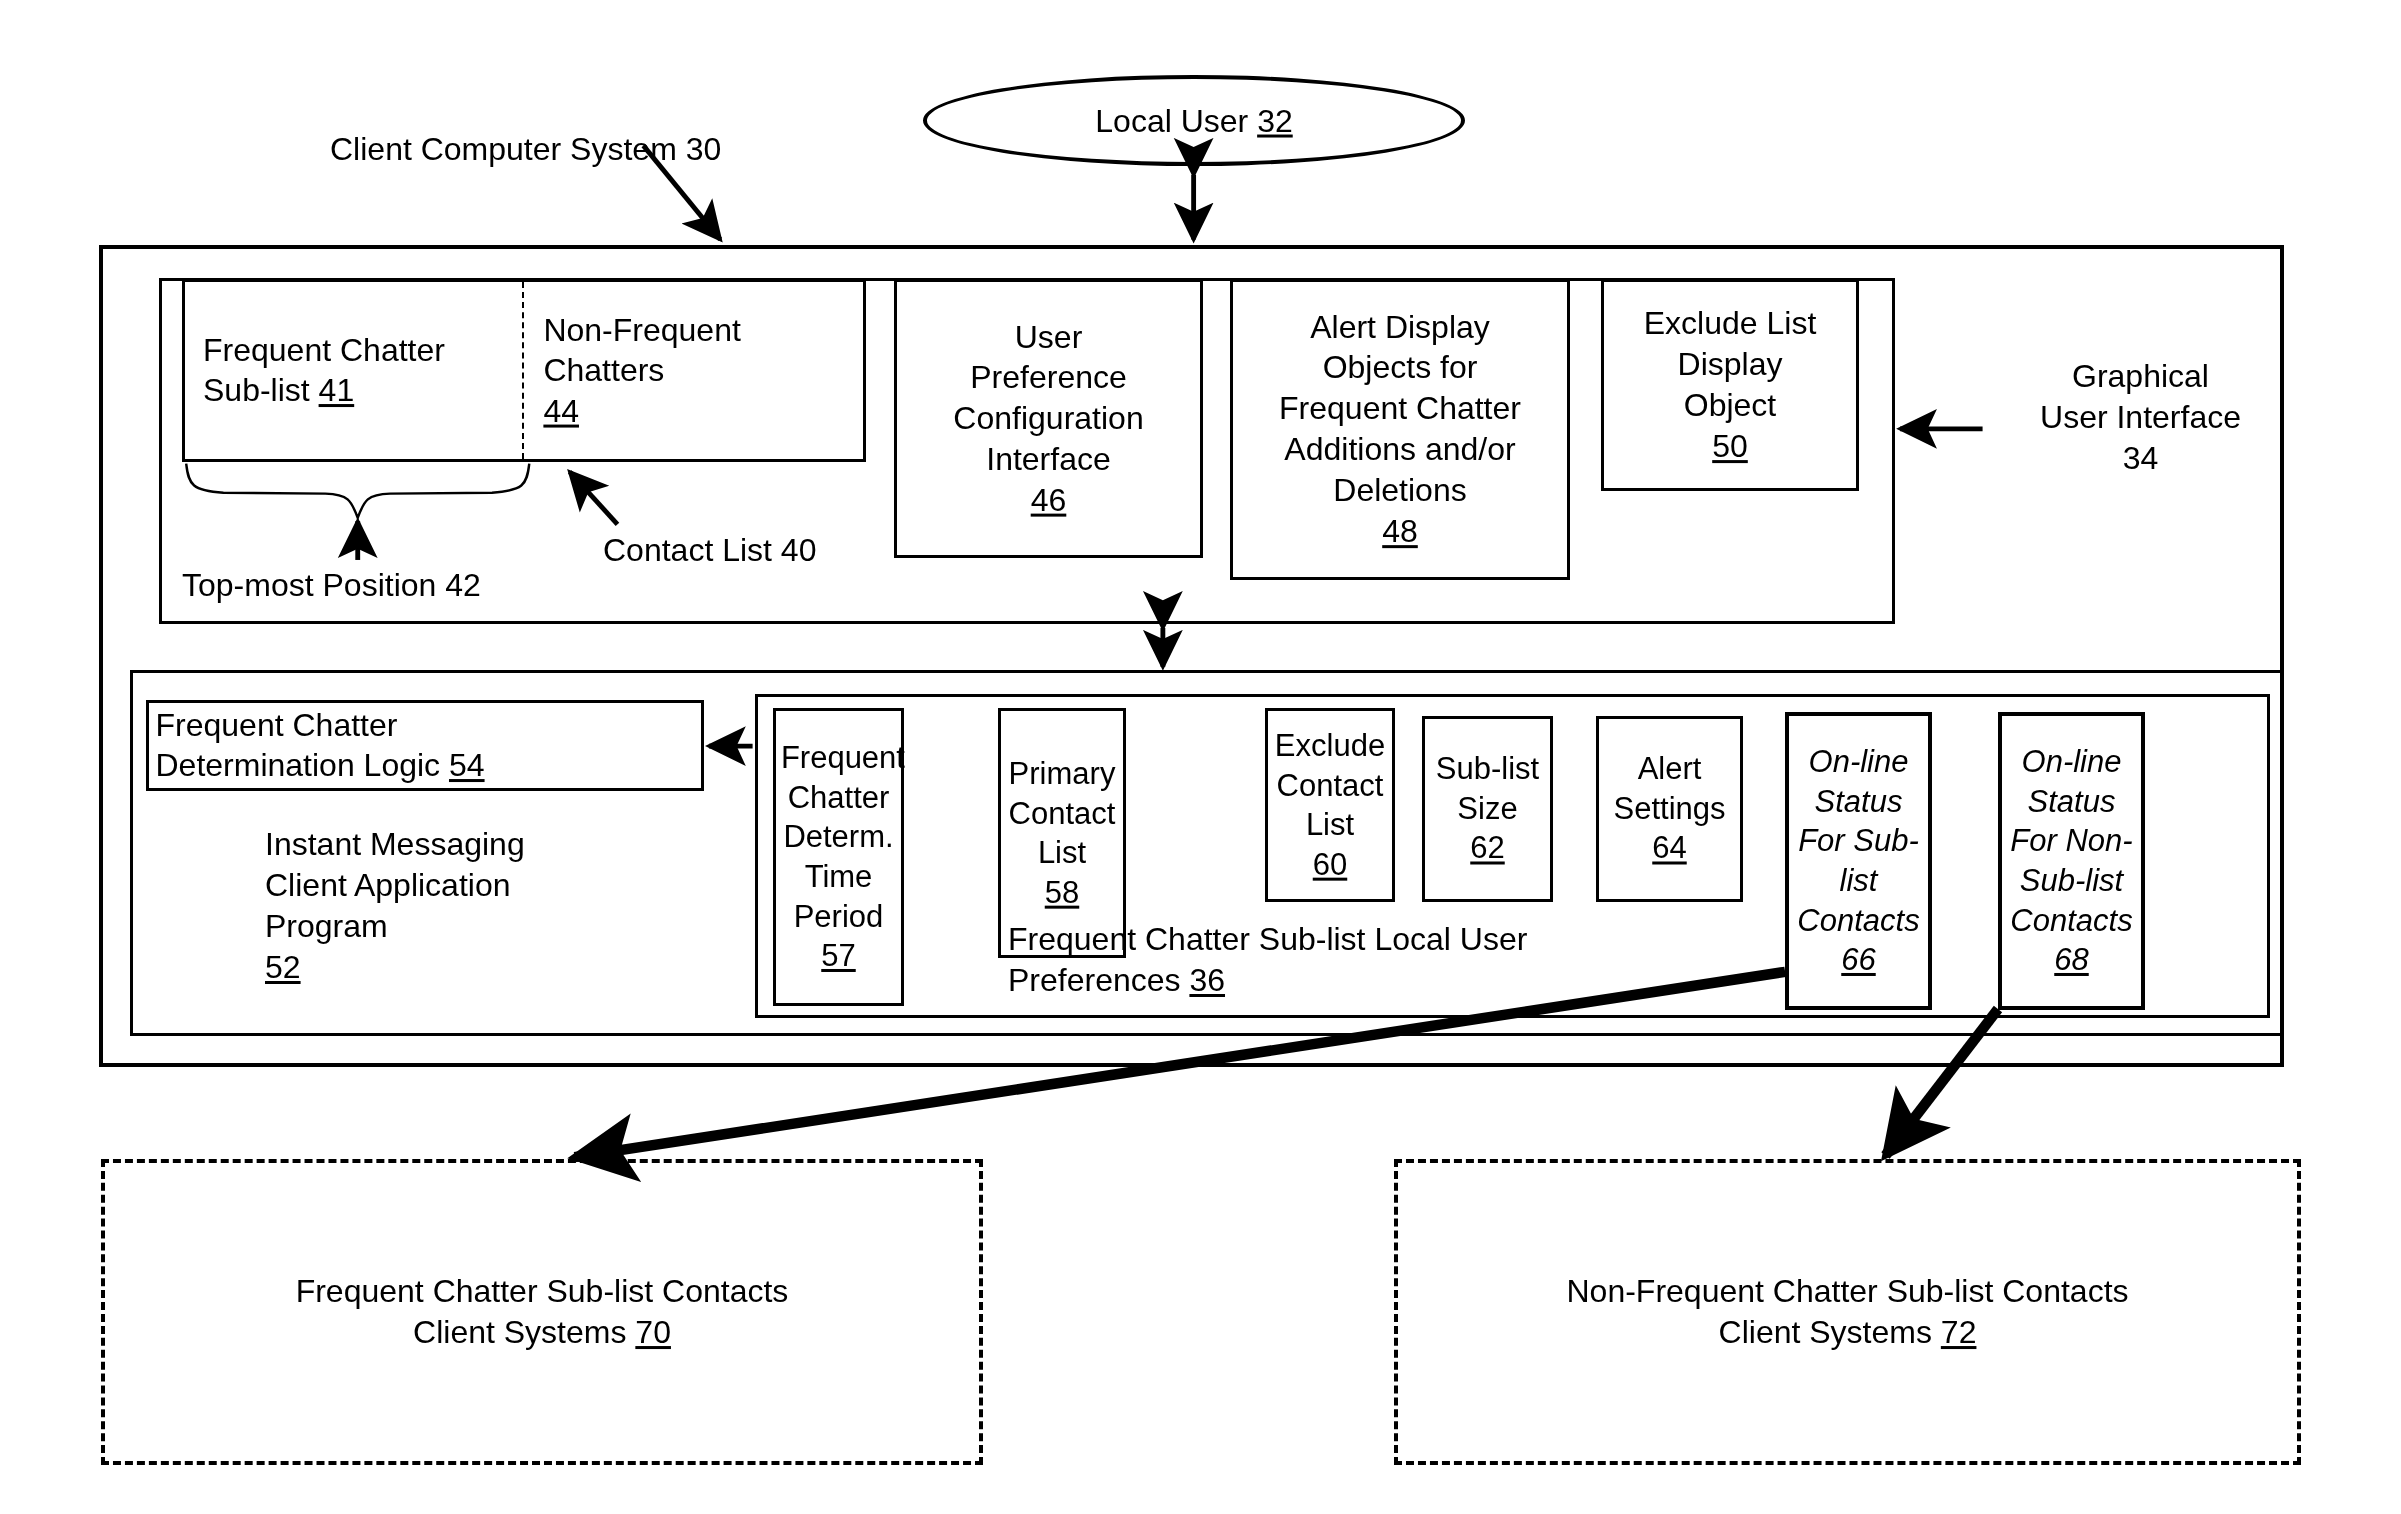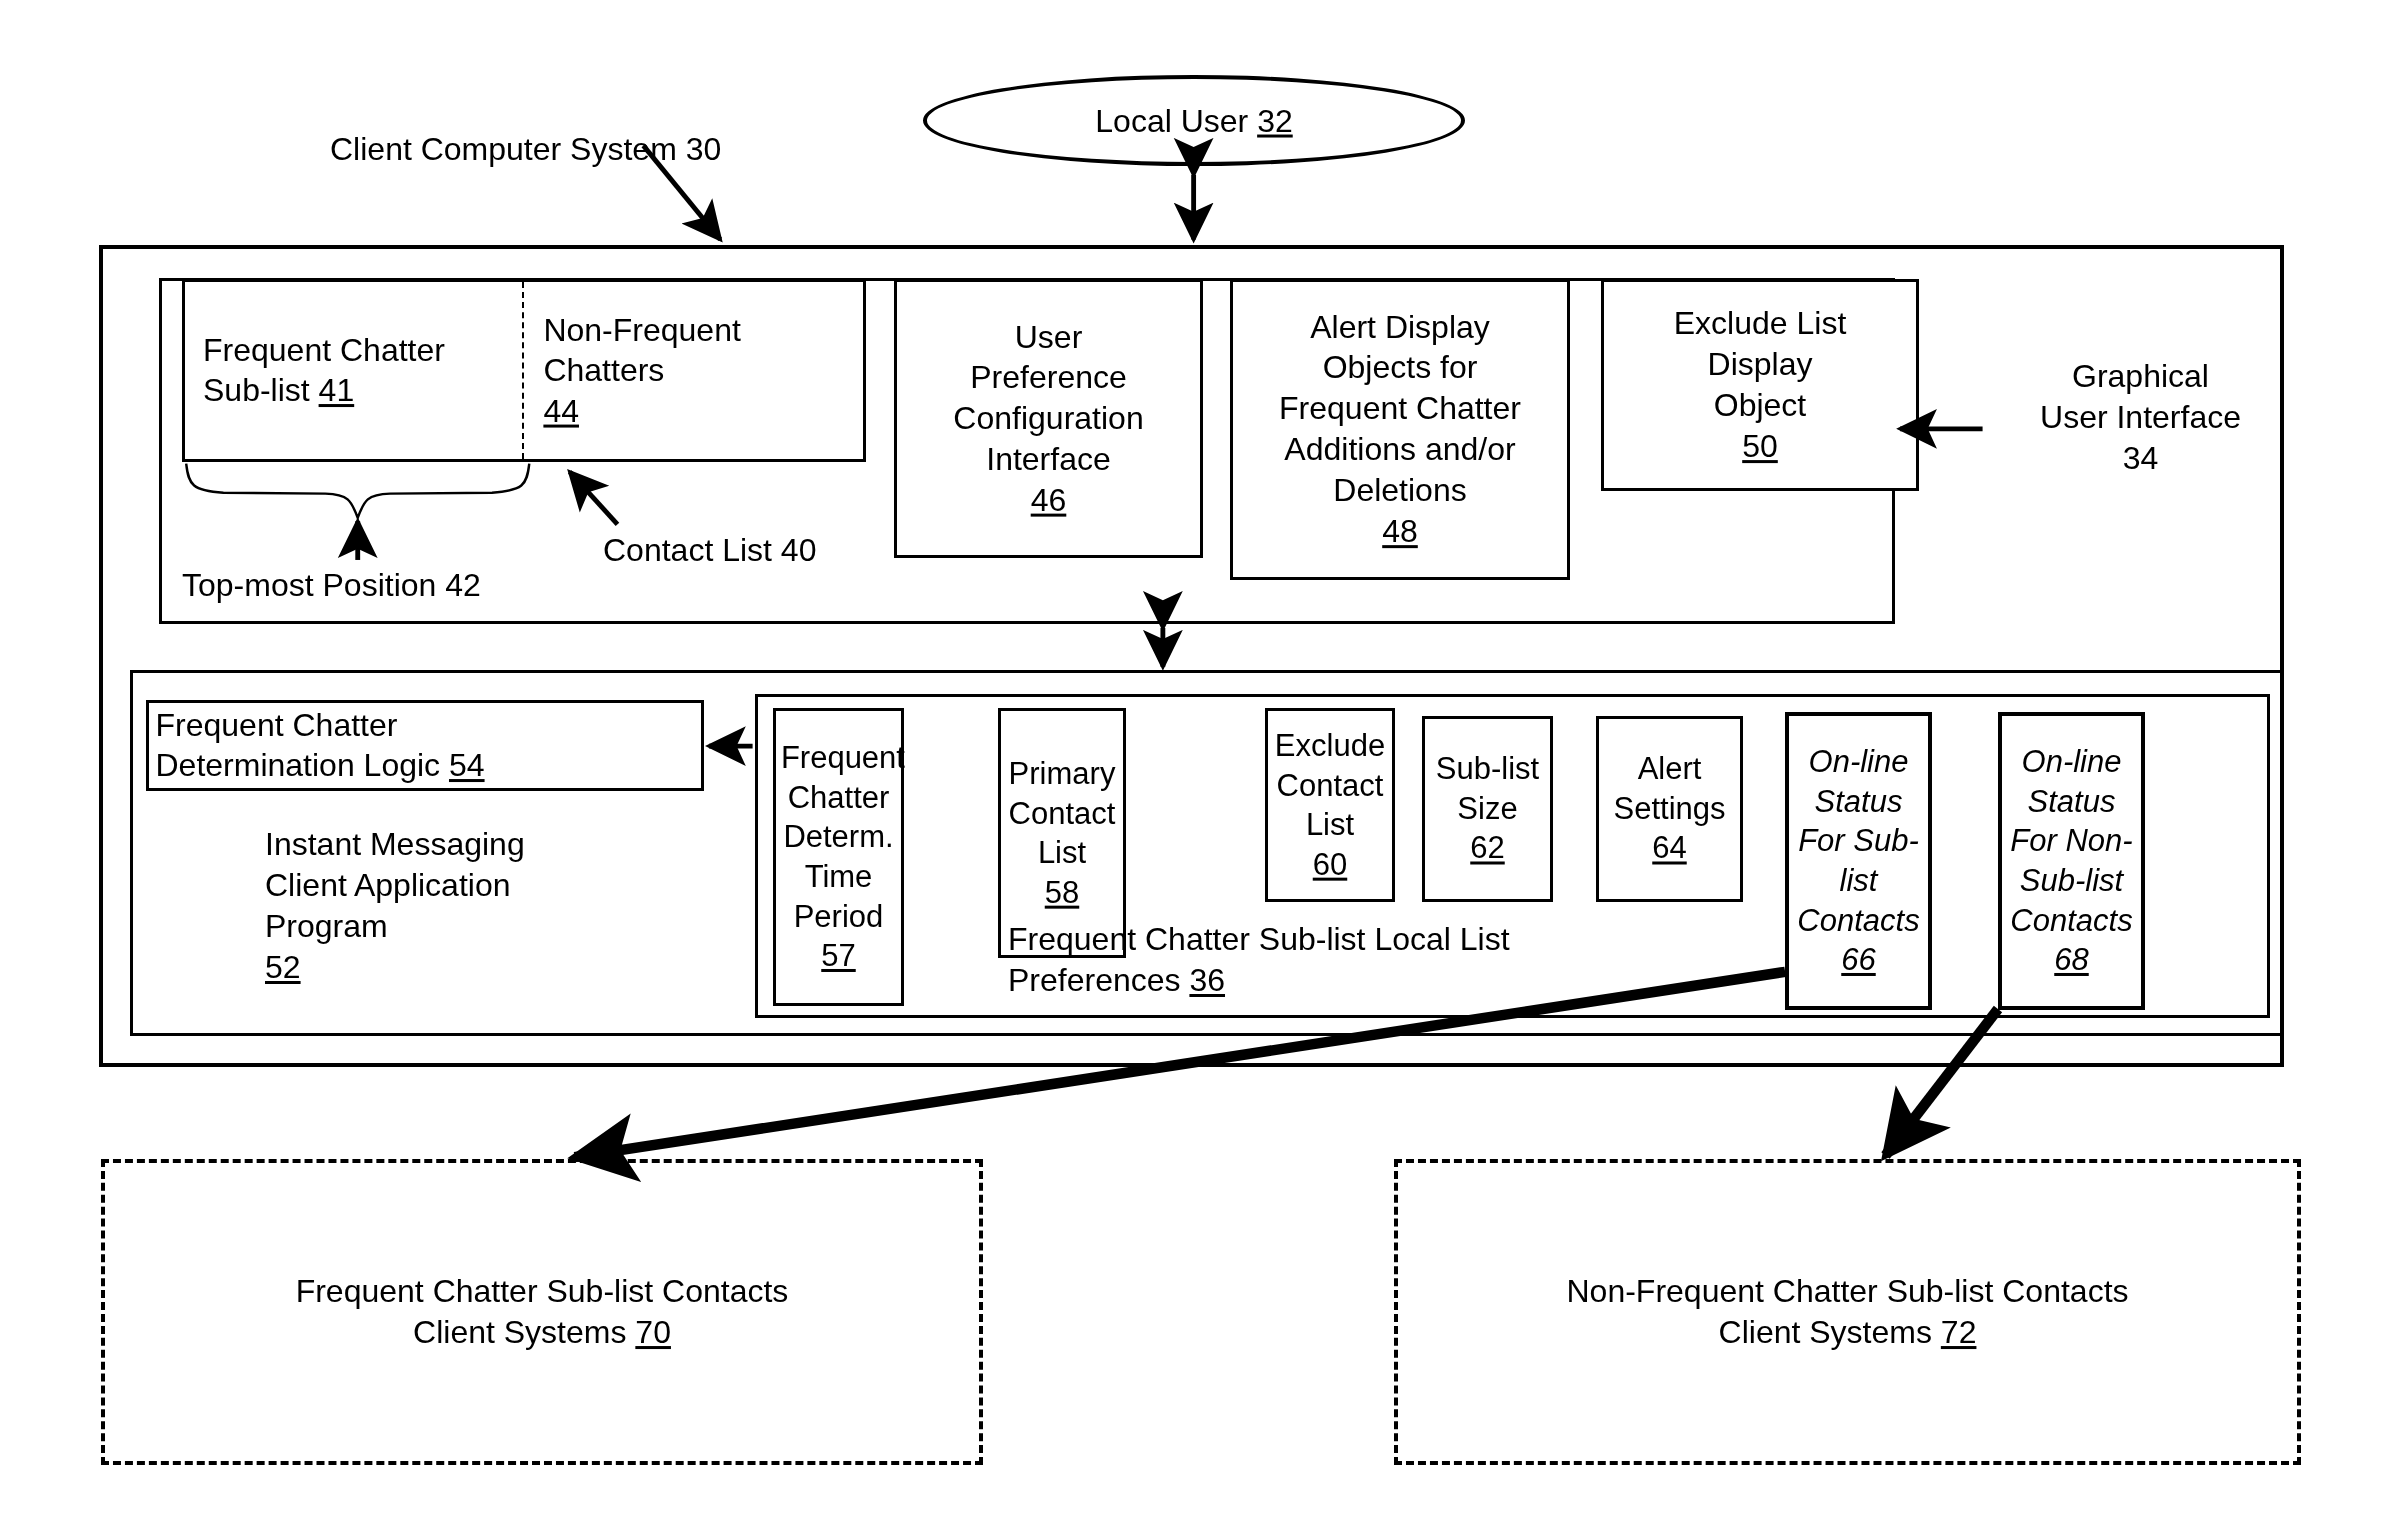--- a/index.html
+++ b/index.html
@@ -110,21 +110,21 @@
 
   <div class="abs solid-box-thin" style="left:1230px; top:279px; width:340px; height:301px;">
     <div class="cell-text ctr lbl"><span>Alert Display
 Objects for
 Frequent Chatter
 Additions and/or
 Deletions
 </span><span class="u">48</span></div>
   </div>
 
-  <div class="abs solid-box-thin" style="left:1601px; top:279px; width:318px; height:212px;">
+  <div class="abs solid-box-thin" style="left:1601px; top:279px; width:258px; height:212px;">
     <div class="cell-text ctr lbl"><span>Exclude List
 Display
 Object
 </span><span class="u">50</span></div>
   </div>
 
   <div class="free-label ctr" style="left:1999px; top:356px; width:283px;"><span>Graphical</span><br><span>User Interface</span><br><span>34</span></div>
 
   <div class="abs solid-box-thin" style="left:130px; top:670px; width:2153px; height:366px;"></div>
 
@@ -186,21 +186,21 @@
 
   <div class="abs solid-box" style="left:1998px; top:712px; width:147px; height:298px;">
     <div class="cell-text ctr lbl" style="font-size:31px;"><span>On-line
 Status
 For Non-
 Sub-list
 Contacts
 </span><span class="u">68</span></div>
   </div>
 
-  <div class="free-label lft" style="left:1008px; top:919px;"><span>Frequent Chatter Sub-list Local List
+  <div class="free-label lft" style="left:1008px; top:919px;"><span>Frequent Chatter Sub-list Local User
 Preferences </span><span class="u">36</span></div>
 
   <div class="abs dashed-box" style="left:101px; top:1159px; width:882px; height:306px;">
     <div class="cell-text ctr lbl"><span>Frequent Chatter Sub-list Contacts
 Client Systems </span><span class="u">70</span></div>
   </div>
 
   <div class="abs dashed-box" style="left:1394px; top:1159px; width:907px; height:306px;">
     <div class="cell-text ctr lbl"><span>Non-Frequent Chatter Sub-list Contacts
 Client Systems </span><span class="u">72</span></div>

